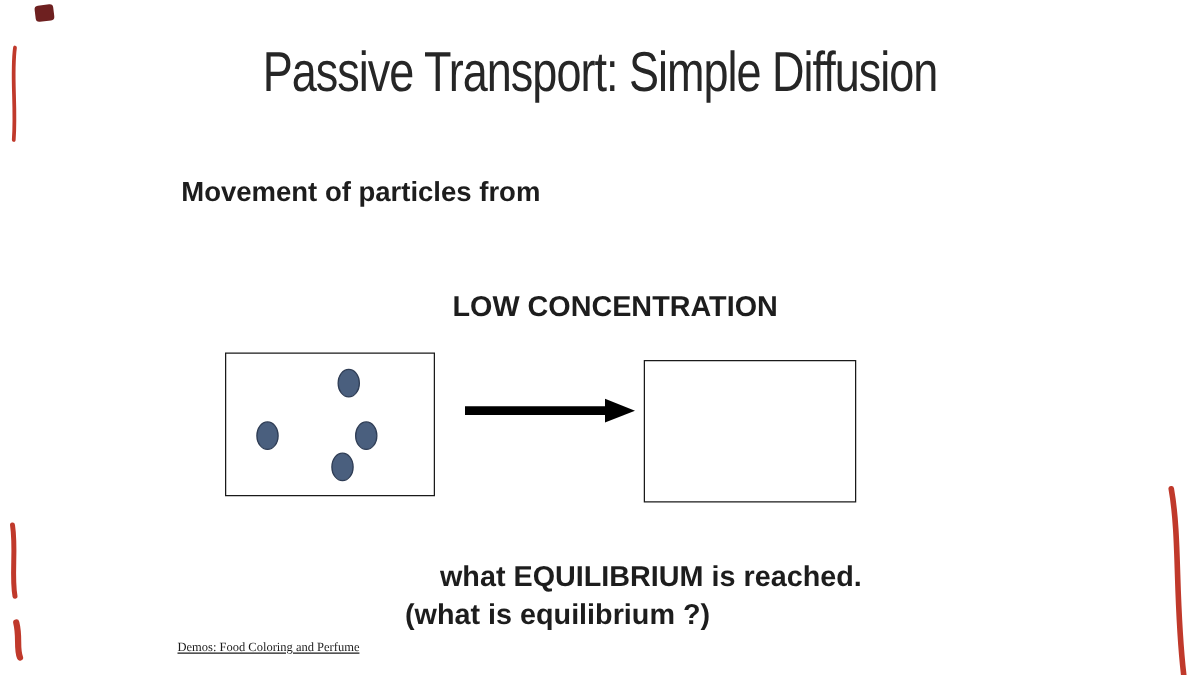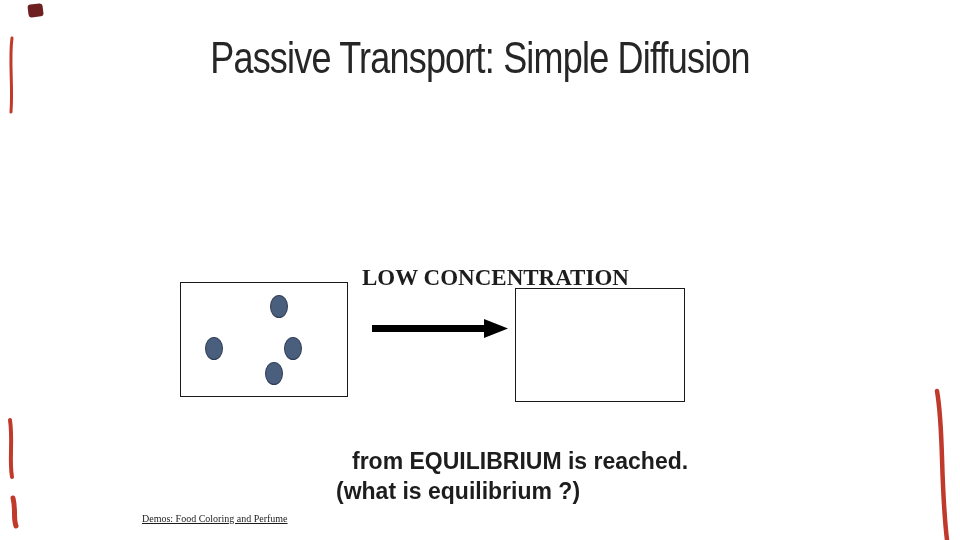--- a/index.html
+++ b/index.html
@@ -26,23 +26,23 @@
   }
   .bodyline{
     position:absolute;
     font-weight:700;
     line-height:1.2;
     white-space:nowrap;
     color:var(--text,#1d1d1d);
   }
   .line1{left:145px;top:141px;font-size:22px;}
   .line2{left:160px;top:206px;font-size:23px;}
-  .line3{left:362px;top:264px;font-size:23px;font-family:Liberation Serif, serif;}
+  .line3{left:362px;top:232px;font-size:23px;}
   .line4{left:352px;top:448px;font-size:23px;}
-  .line5{left:336px;top:478px;font-size:23px;}
+  .line5{left:324px;top:478px;font-size:23px;}
 
   .box{
     position:absolute;
     background:#ffffff;
     border:1.5px solid var(--box-border,#1a1a1a);
     box-sizing:border-box;
   }
   .box-high{left:180px;top:282px;width:168px;height:115px;}
   .box-low{left:515px;top:288px;width:170px;height:114px;}
 
@@ -75,34 +75,35 @@
       <rect x="28" y="4" width="15" height="13" rx="3" style="fill:var(--corner-maroon,#6e2020)" transform="rotate(-7 35 10)"></rect>
       <path d="M 12 38 C 9 60, 13 85, 11 112" style="stroke:var(--ink-red,#c0392b)" stroke-width="3" fill="none" stroke-linecap="round"></path>
       <path d="M 10 420 C 13 440, 9 460, 12 477" style="stroke:var(--ink-red,#c0392b)" stroke-width="4" fill="none" stroke-linecap="round"></path>
       <path d="M 13 498 C 16 510, 13 518, 16 526" style="stroke:var(--ink-red,#c0392b)" stroke-width="5" fill="none" stroke-linecap="round"></path>
       <path d="M 937 391 C 944 430, 940 480, 947 540" style="stroke:var(--ink-red,#c0392b)" stroke-width="4.5" fill="none" stroke-linecap="round"></path>
     </g>
   </svg>
 
   <h1 class="title">Passive Transport: Simple Diffusion</h1>
 
+  <div class="bodyline line1">Movement of particles from</div>
   <div class="bodyline line3">LOW CONCENTRATION</div>
 
   <div class="box box-high">
     <div class="particle" style="left:89px;top:12px;"></div>
     <div class="particle" style="left:24px;top:54px;"></div>
     <div class="particle" style="left:103px;top:54px;"></div>
     <div class="particle" style="left:84px;top:79px;"></div>
   </div>
 
   <svg class="arrow-svg" viewBox="0 0 140 24" aria-hidden="true">
     <line x1="2" y1="11.5" x2="116" y2="11.5" stroke="currentColor" stroke-width="7"></line>
     <polygon points="114,2 138,11.5 114,21" fill="currentColor"></polygon>
   </svg>
 
   <div class="box box-low"></div>
 
-  <div class="bodyline line4">from EQUILIBRIUM is reached.</div>
+  <div class="bodyline line4">what EQUILIBRIUM is reached.</div>
   <div class="bodyline line5">(what is equilibrium ?)</div>
 
   <div class="citation">Demos: Food Coloring and Perfume</div>
 
 </div>
 
 </body></html>

